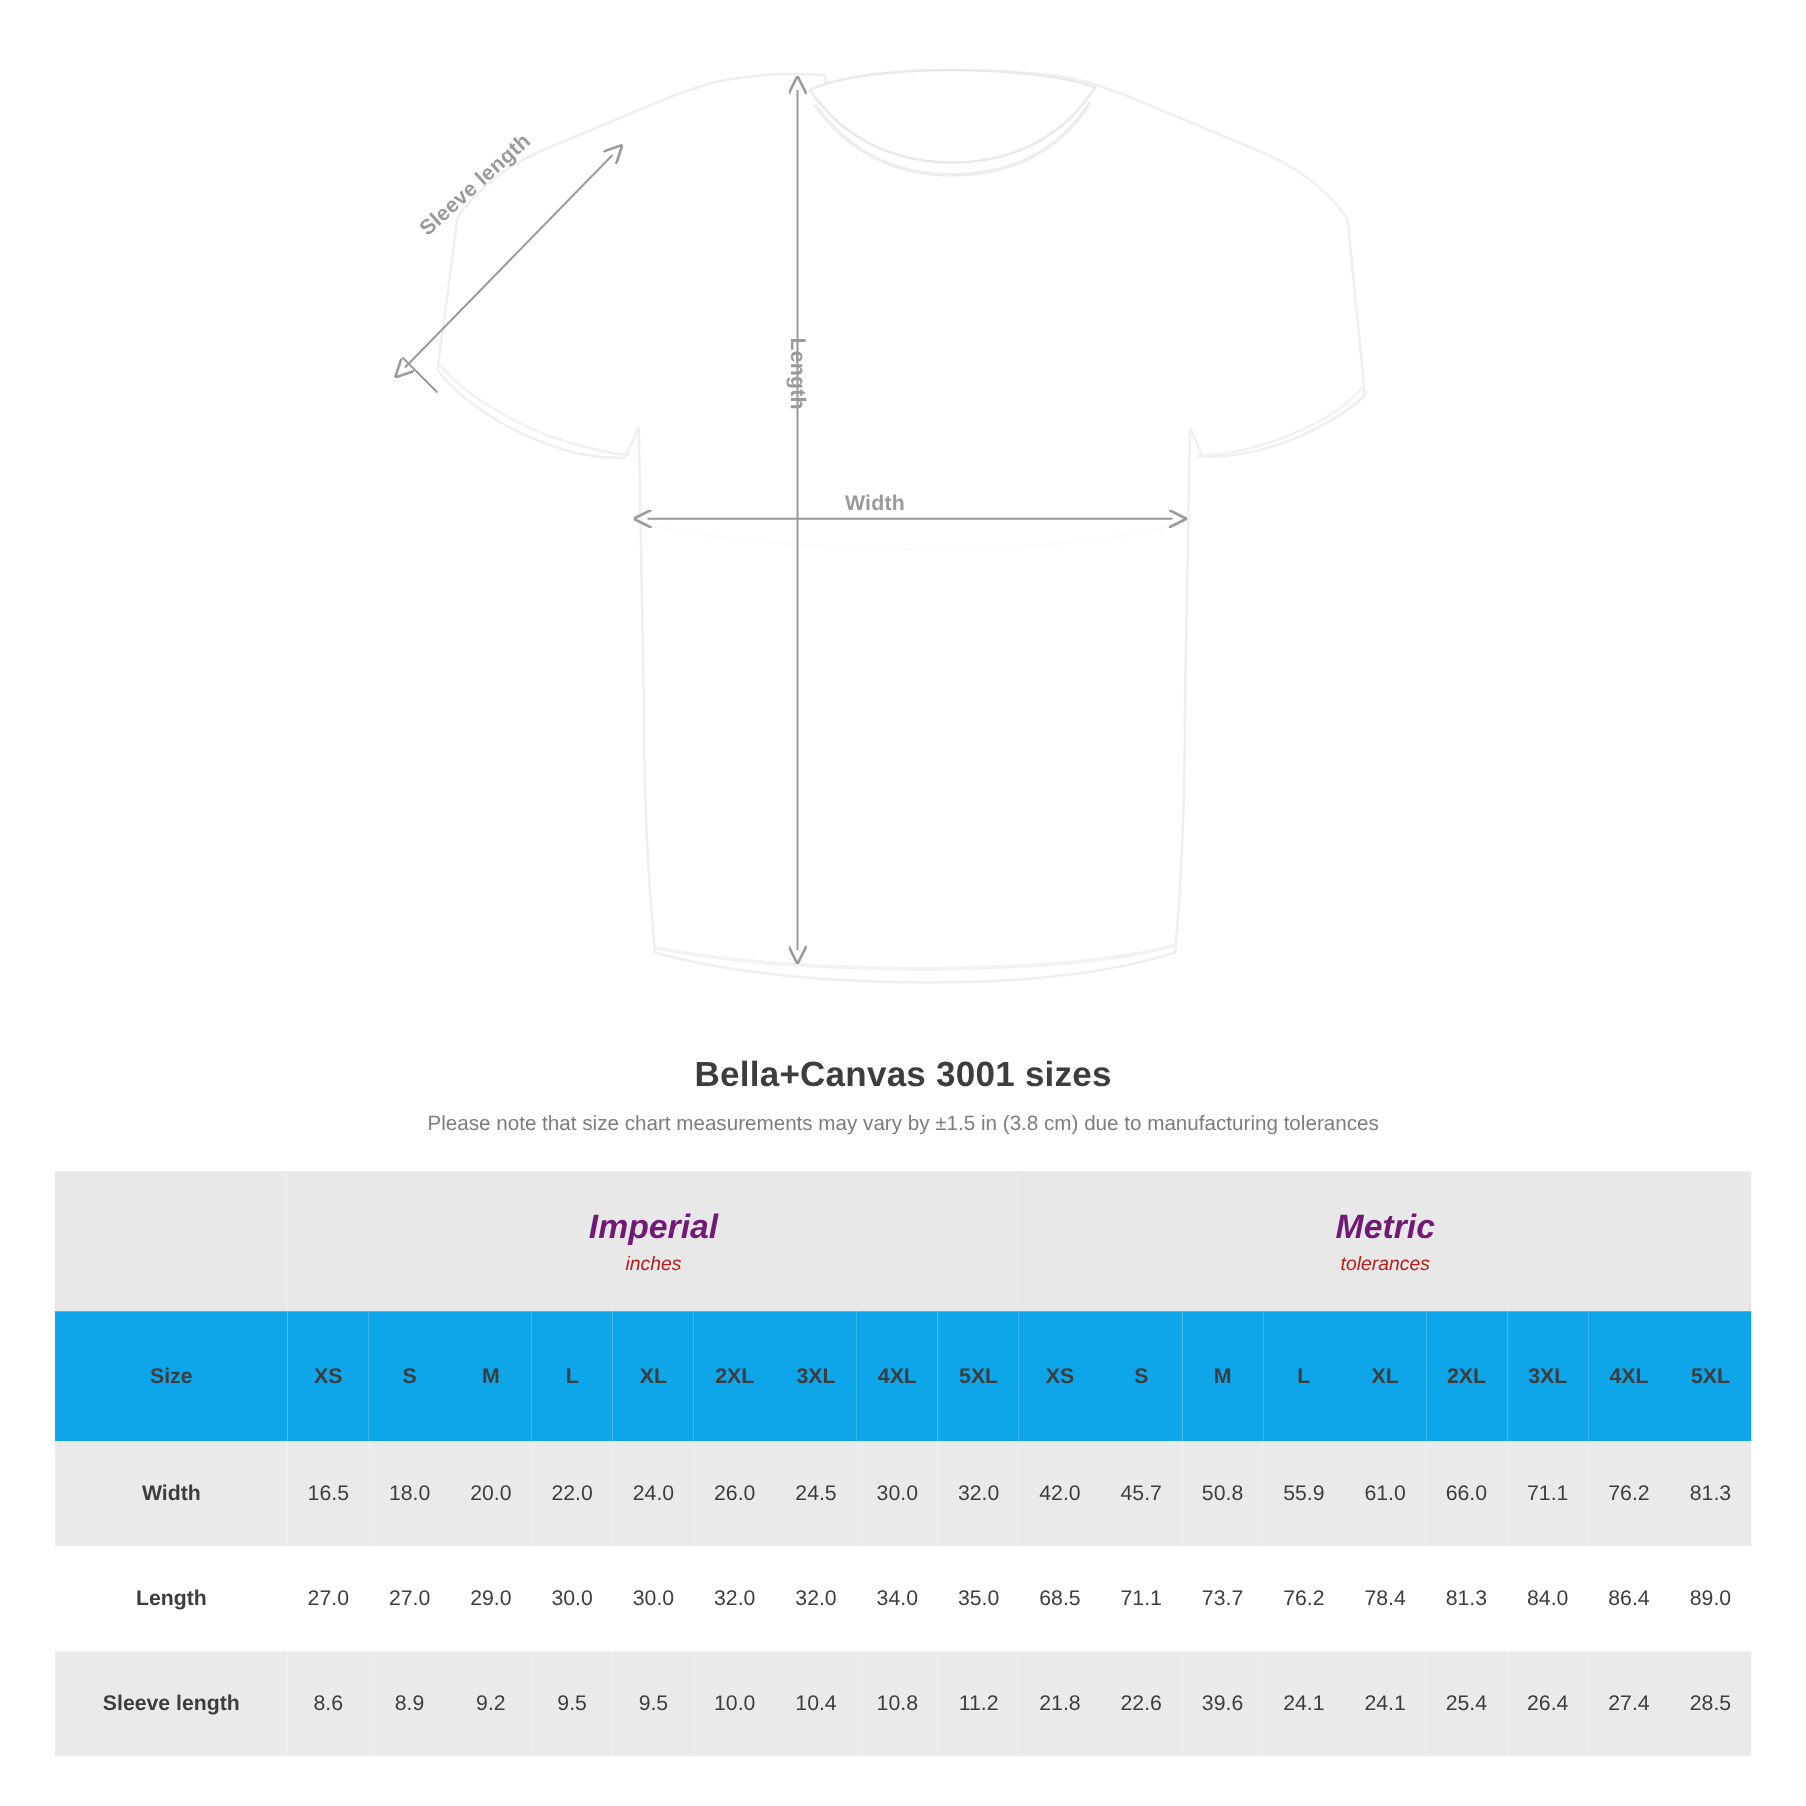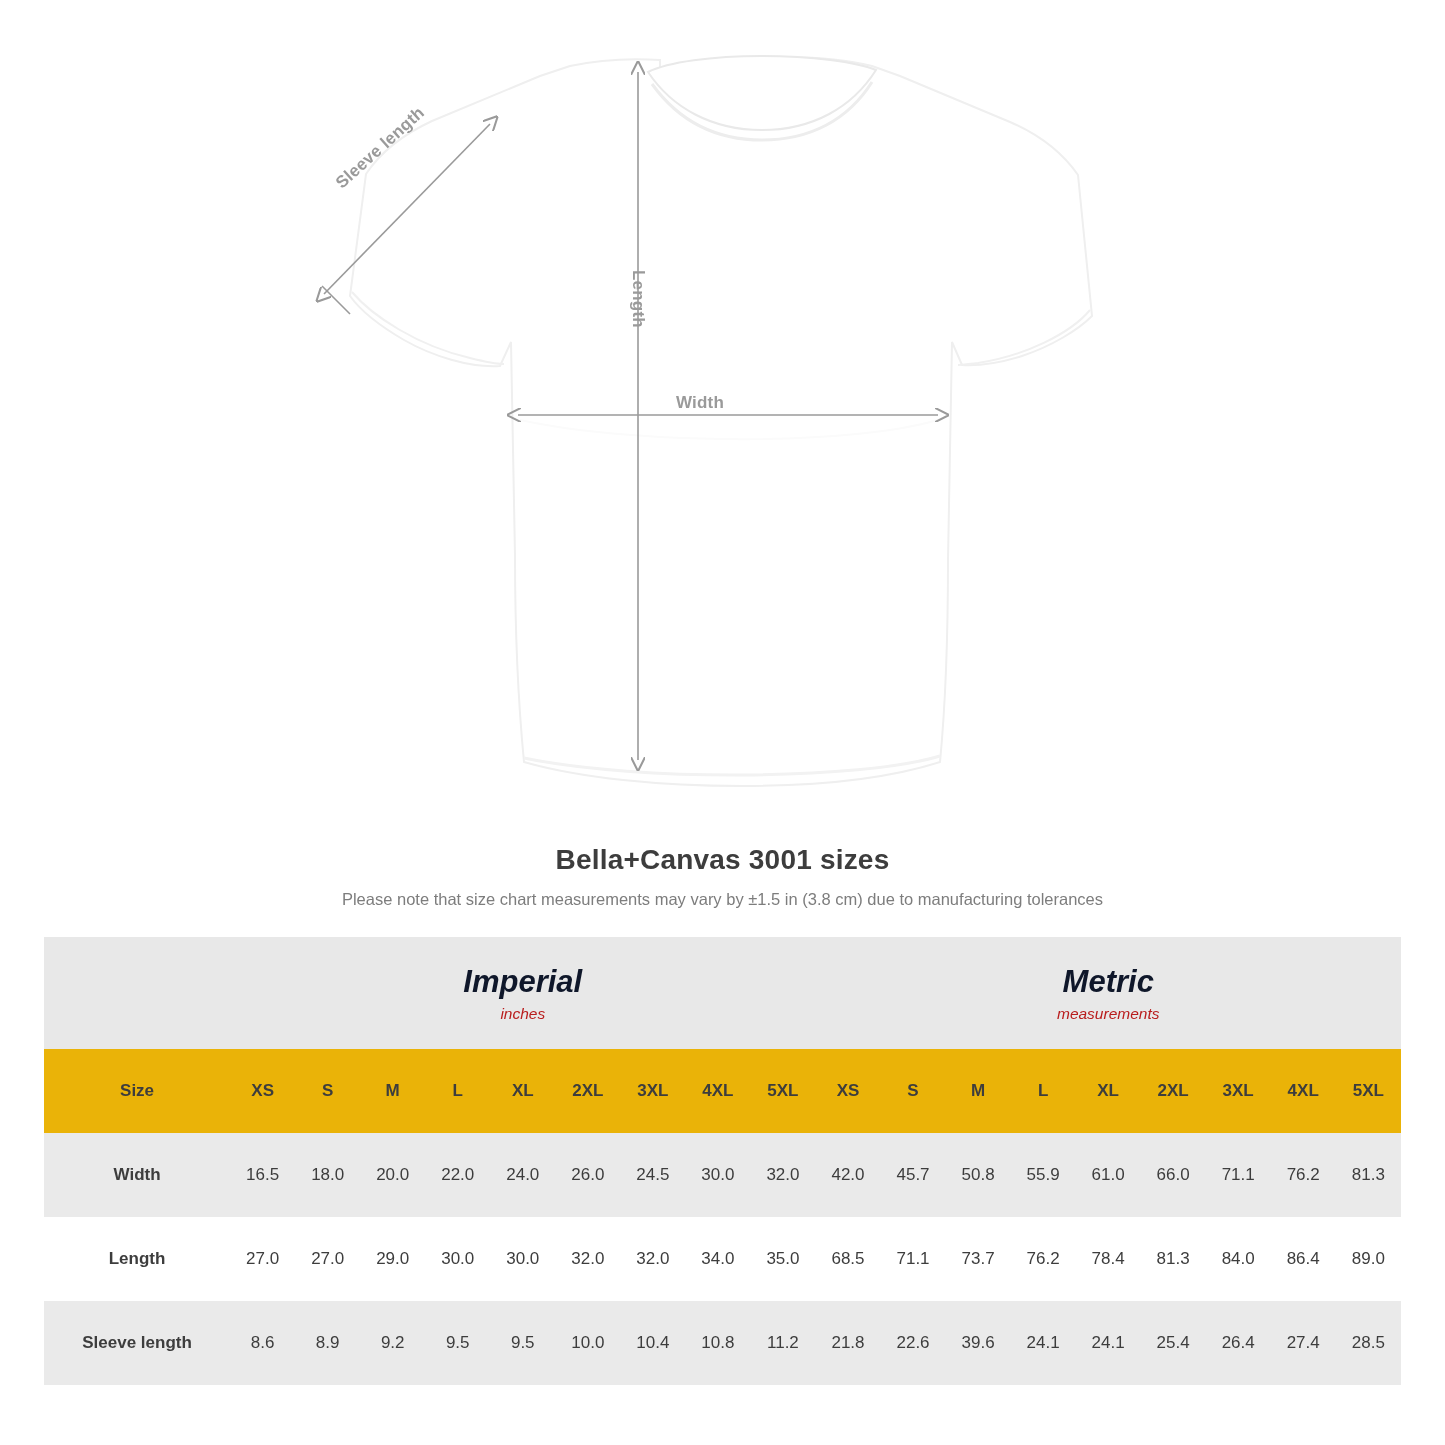--- a/index.html
+++ b/index.html
@@ -93,35 +93,35 @@
     font-size: 17px;
     color: #3d3d3d;
     border: none;
     padding: 0;
   }
   .unit-head td {
     height: 112px;
     background: #e8e8e8;
   }
   .unit-system {
-    font-size: 31px;
+    font-size: 27px;
     font-weight: bold;
     font-style: italic;
-    color: #0f172a;
+    color: #701a75;
     line-height: 1.25;
   }
   .unit-units {
     font-size: 15.5px;
     font-style: italic;
     color: #b91c1c;
     margin-top: 4px;
   }
   tr.row-size td {
-    height: 84px;
-    background: #eab308;
+    height: 104px;
+    background: #0ea5e9;
   }
   tr.row-band td {
     height: 84px;
     background: #eaeaea;
   }
   tr.row-white td {
     height: 84px;
     background: #ffffff;
   }
   td.rowhead {
@@ -221,21 +221,21 @@
       <tbody>
 
         <tr class="unit-head">
           <td></td>
           <td colspan="9">
             <div class="unit-system">Imperial</div>
             <div class="unit-units">inches</div>
           </td>
           <td colspan="9">
             <div class="unit-system">Metric</div>
-            <div class="unit-units">measurements</div>
+            <div class="unit-units">tolerances</div>
           </td>
         </tr>
 
         <tr class="row-size">
           <td class="rowhead">Size</td>
           <td class="sizecell">XS</td>
           <td class="sizecell">S</td>
           <td class="sizecell">M</td>
           <td class="sizecell">L</td>
           <td class="sizecell">XL</td>

